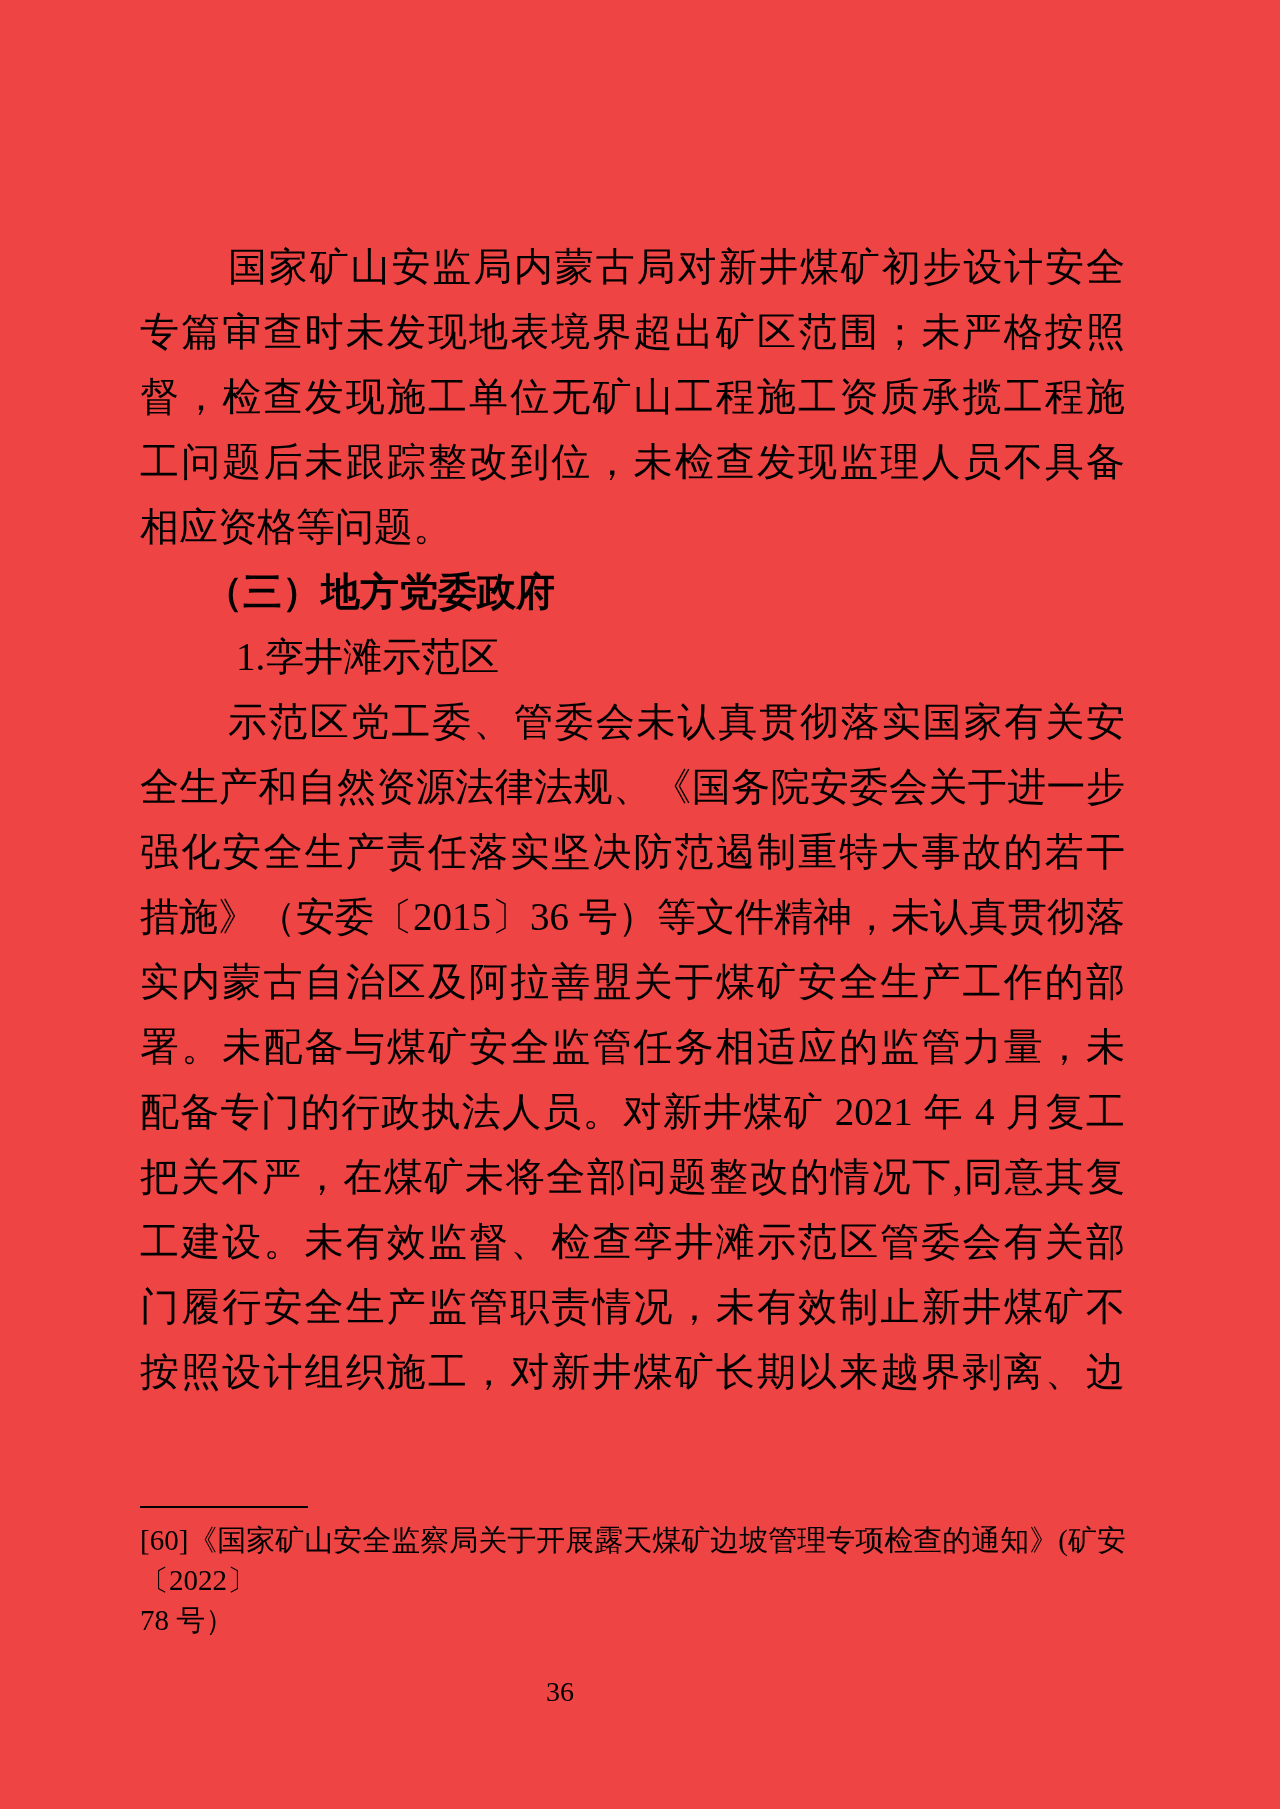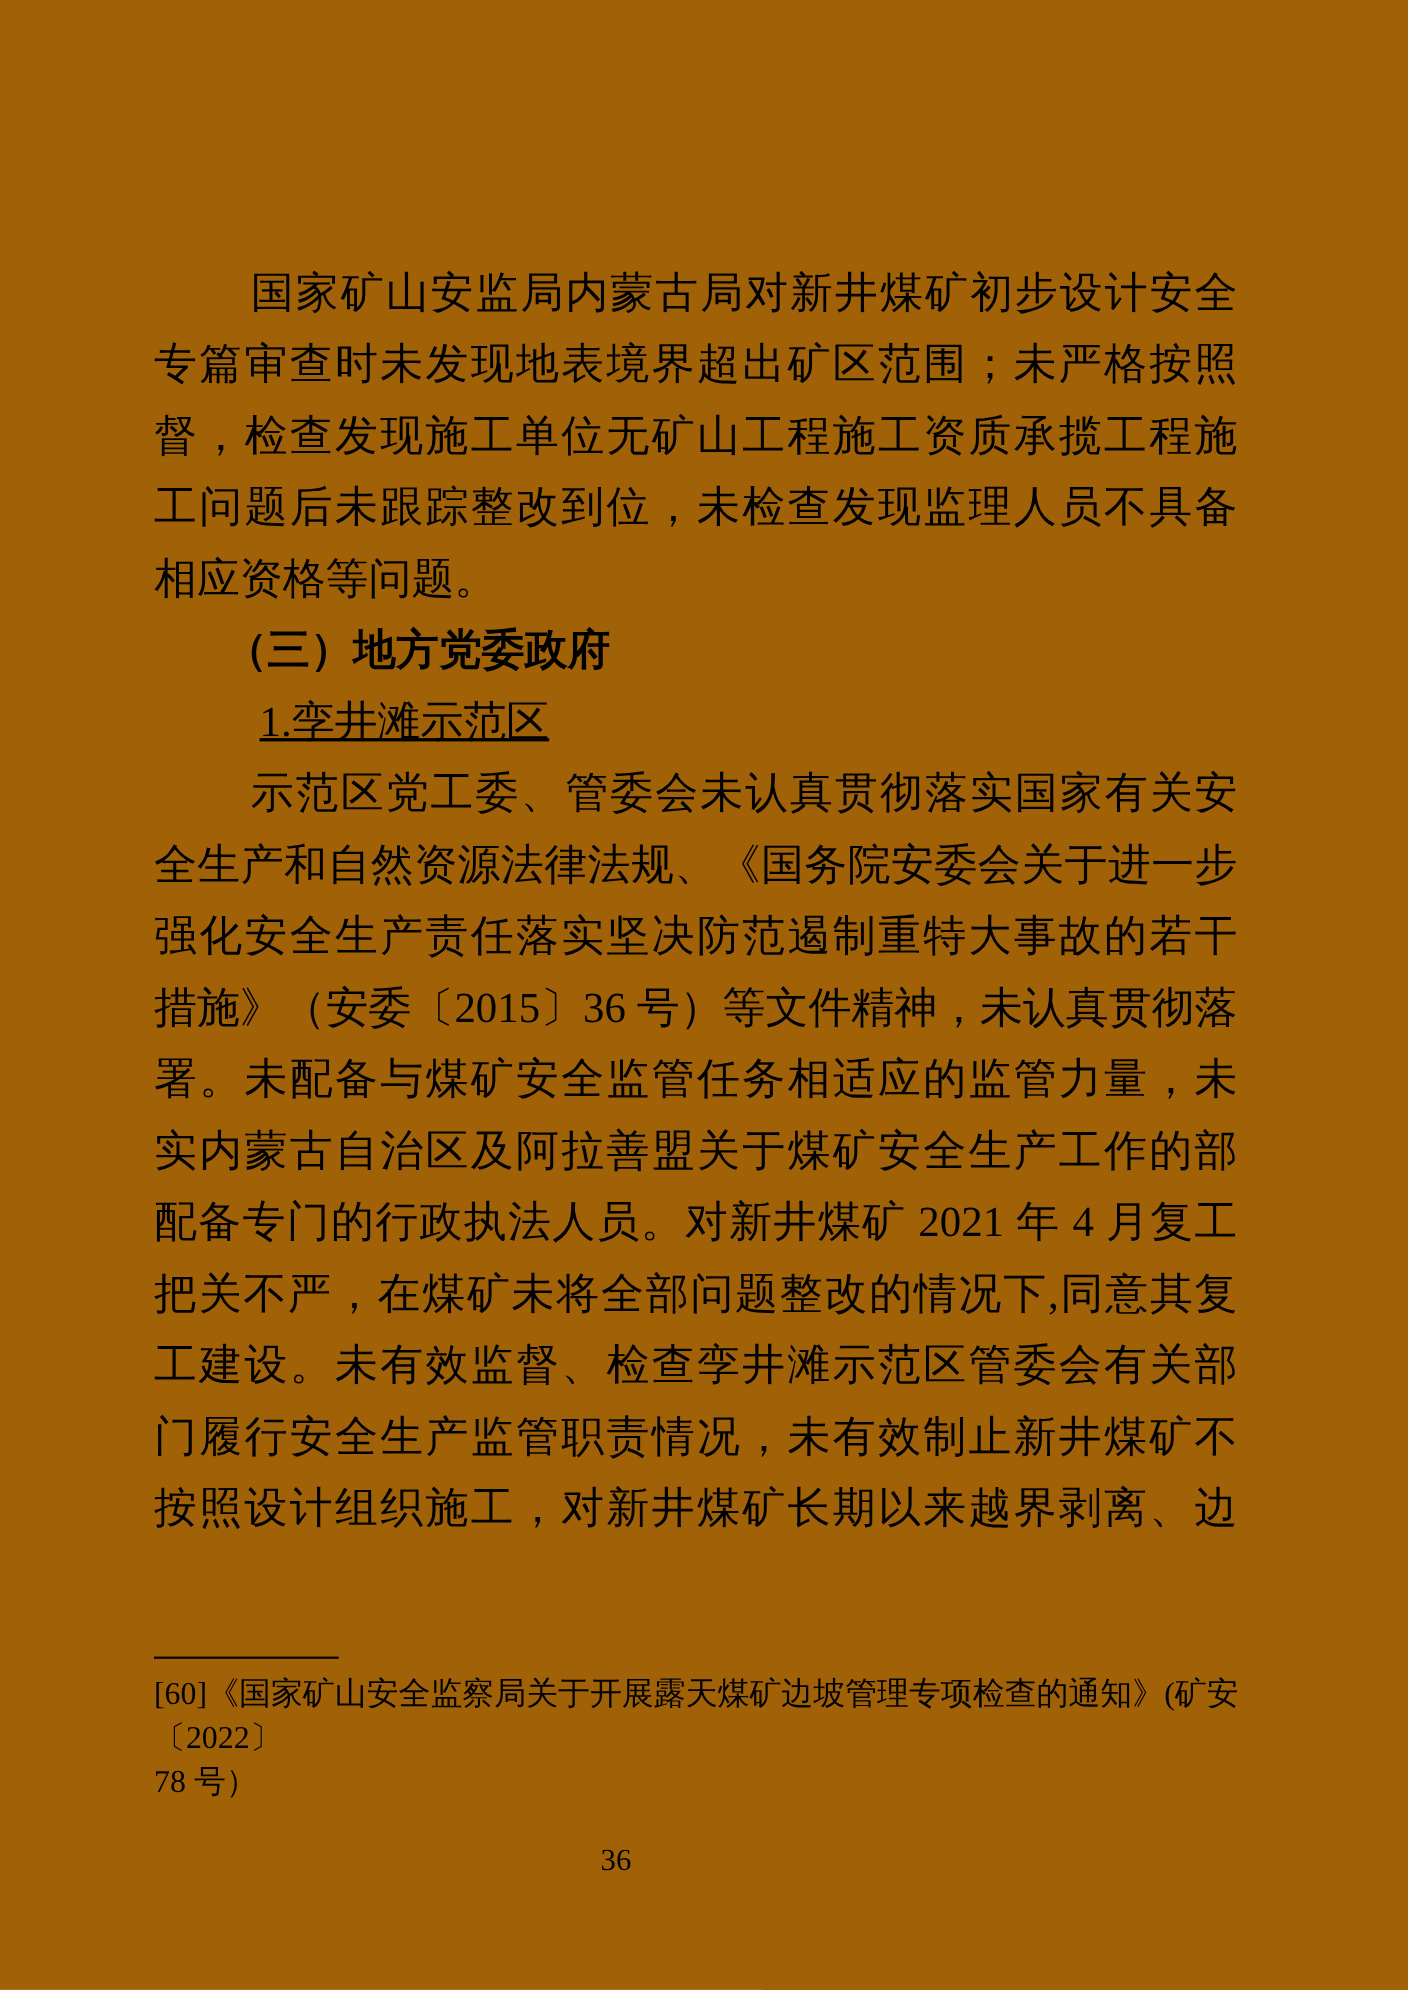--- a/index.html
+++ b/index.html
@@ -1,41 +1,41 @@
 <!DOCTYPE html>
 <html lang="zh"><head>
 <meta charset="utf-8">
 <style>
   html, body { margin: 0; padding: 0; background: #ffffff; }
   .page {
     position: relative;
     width: 1280px;
     height: 1809px;
-    background: #a16207;
+    background: #ef4444;
     overflow: hidden;
     font-family: "Liberation Serif", "DejaVu Serif", serif;
     color: #000000;
   }
   .content {
     position: absolute;
     left: 140px;
     top: 234px;
     width: 985px;
   }
   .bl {
     font-size: 39px;
     line-height: 65px;
     height: 65px;
     white-space: nowrap;
     color: #000;
   }
   .j  { text-align: justify; text-align-last: justify; white-space: normal; }
   .ind  { text-indent: 88px; }
   .head { font-weight: 700; text-indent: 64px; }
-  .sub  { text-indent: 96px; text-decoration: underline; }
+  .sub  { text-indent: 96px; }
   .fnref {
     font-size: 22px;
     vertical-align: super;
     line-height: 0;
   }
   .footnote {
     position: absolute;
     left: 140px;
     top: 1506px;
     width: 990px;
@@ -71,22 +71,22 @@
     <div class="bl j">专篇审查时未发现地表境界超出矿区范围；未严格按照</div>
     <div class="bl j">督，检查发现施工单位无矿山工程施工资质承揽工程施</div>
     <div class="bl j">工问题后未跟踪整改到位，未检查发现监理人员不具备</div>
     <div class="bl">相应资格等问题。</div>
     <div class="bl head">（三）地方党委政府</div>
     <div class="bl sub">1.孪井滩示范区</div>
     <div class="bl j ind">示范区党工委、管委会未认真贯彻落实国家有关安</div>
     <div class="bl j">全生产和自然资源法律法规、《国务院安委会关于进一步</div>
     <div class="bl j">强化安全生产责任落实坚决防范遏制重特大事故的若干</div>
     <div class="bl j">措施》（安委〔2015〕36 号）等文件精神，未认真贯彻落</div>
+    <div class="bl j">实内蒙古自治区及阿拉善盟关于煤矿安全生产工作的部</div>
     <div class="bl j">署。未配备与煤矿安全监管任务相适应的监管力量，未</div>
-    <div class="bl j">实内蒙古自治区及阿拉善盟关于煤矿安全生产工作的部</div>
     <div class="bl j">配备专门的行政执法人员。对新井煤矿 2021 年 4 月复工</div>
     <div class="bl j">把关不严，在煤矿未将全部问题整改的情况下,同意其复</div>
     <div class="bl j">工建设。未有效监督、检查孪井滩示范区管委会有关部</div>
     <div class="bl j">门履行安全生产监管职责情况，未有效制止新井煤矿不</div>
     <div class="bl j">按照设计组织施工，对新井煤矿长期以来越界剥离、边</div>
   </div>
 
   <div class="footnote">
     <div class="fnrule"></div>
     <div class="fnline">[60]《国家矿山安全监察局关于开展露天煤矿边坡管理专项检查的通知》(矿安〔2022〕</div>

